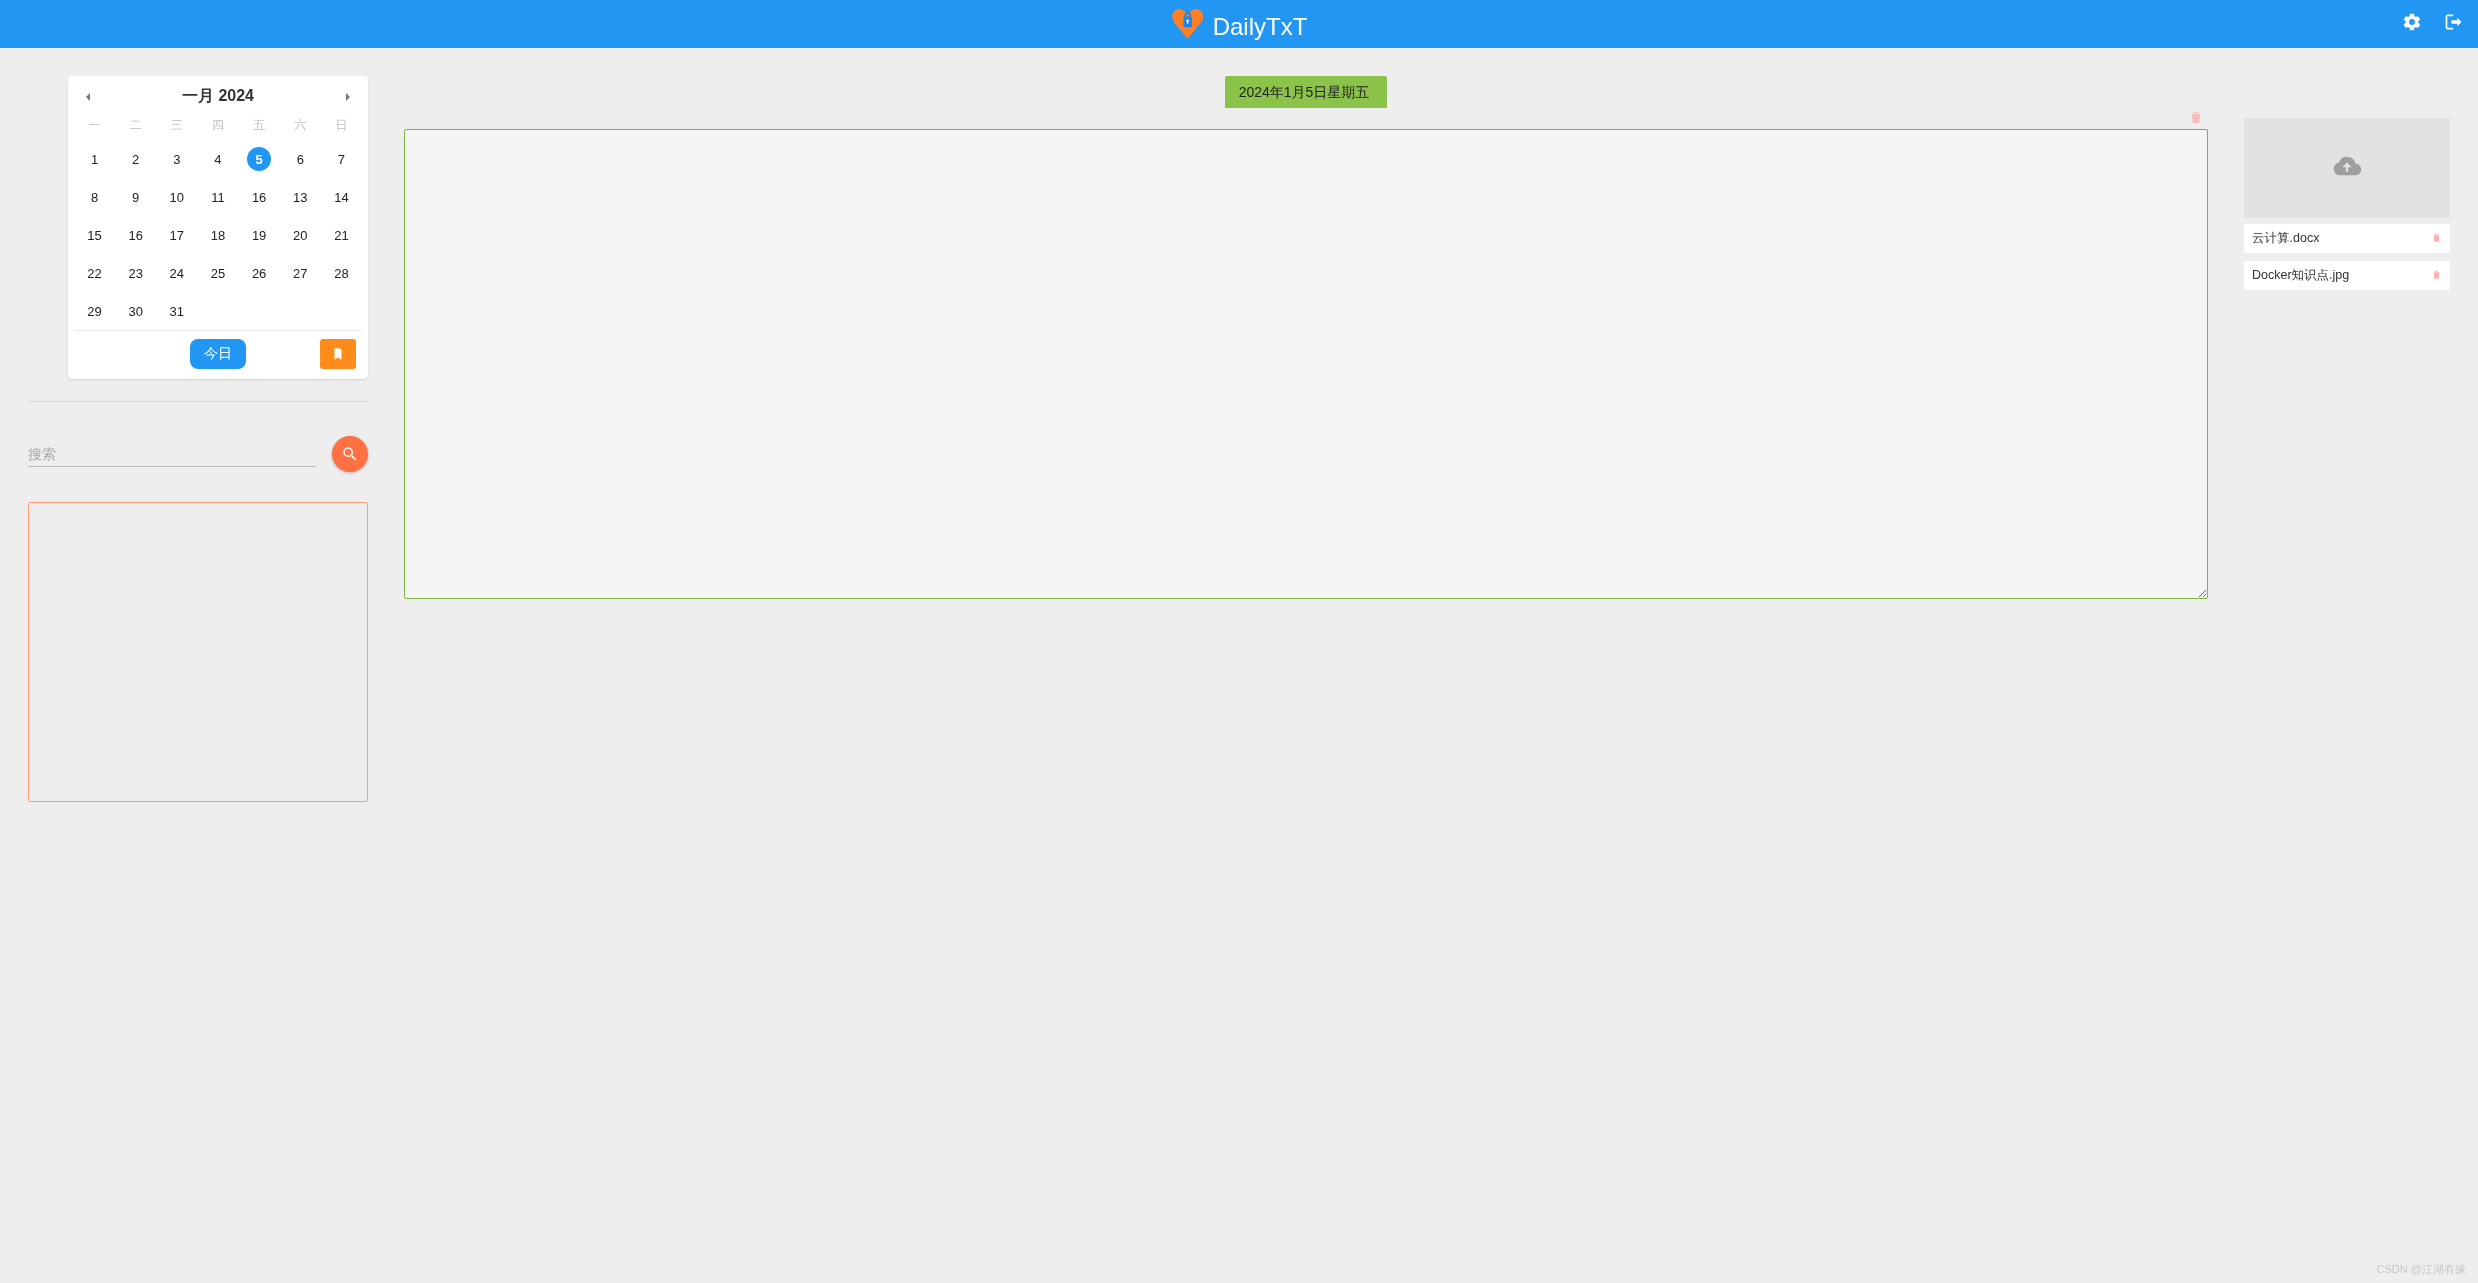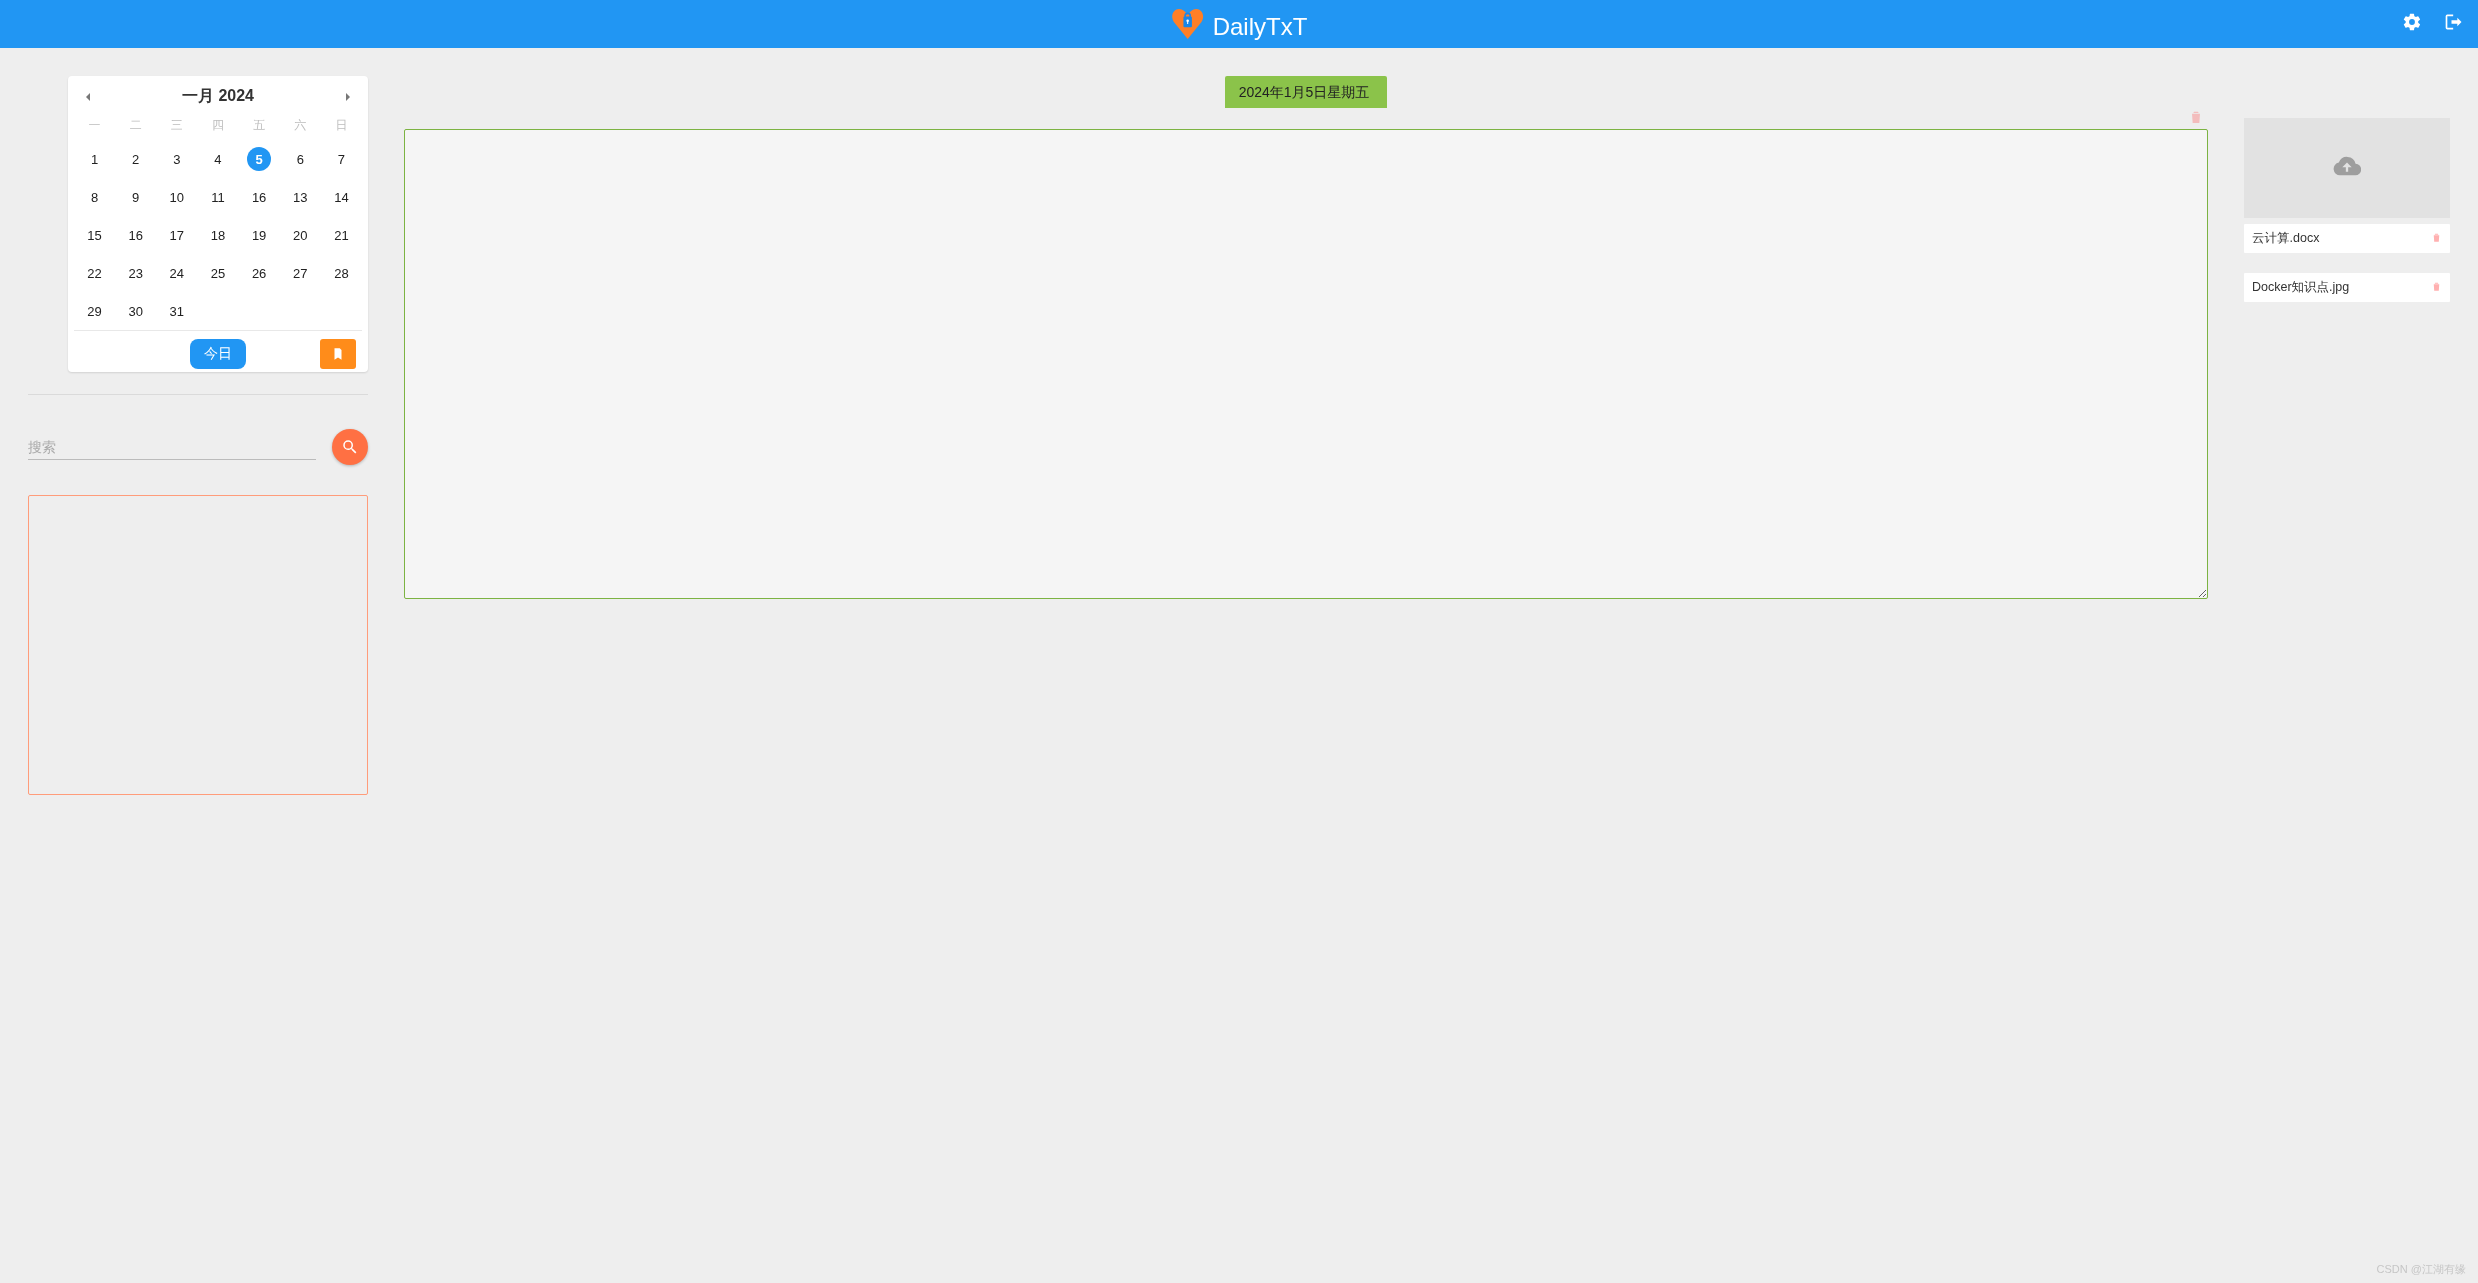--- a/index.html
+++ b/index.html
@@ -15,21 +15,21 @@
 .header-actions svg { width: 20px; height: 20px; fill: #fff; cursor: pointer; }
 
 
 .page { display: flex; gap: 36px; padding: 28px 28px 0 28px; align-items: flex-start; }
 .left-col { width: 340px; flex-shrink: 0; display: flex; flex-direction: column; }
 .center-col { flex: 1; display: flex; flex-direction: column; }
 .right-col { width: 206px; flex-shrink: 0; display: flex; flex-direction: column; margin-top: 42px; }
 
 
 .card { background: #fff; border-radius: 4px; box-shadow: 0 1px 2px rgba(0,0,0,0.12); }
-.calendar { padding: 6px 6px 3px 6px; margin-left: 40px; }
+.calendar { padding: 6px 6px 10px 6px; margin-left: 40px; }
 .cal-header { display: flex; align-items: center; justify-content: space-between; padding: 4px 6px; }
 .cal-header .chev { cursor: pointer; display:flex; }
 .cal-header svg { width: 16px; height: 16px; fill: #777; }
 .cal-title { font-weight: 700; font-size: 16px; color: #333; }
 .cal-grid { display: grid; grid-template-columns: repeat(7, 1fr); row-gap: 8px; text-align: center; }
 .cal-dowh { color: #bdbdbd; font-size: 12px; padding: 6px 0 2px 0; }
 .cal-cell { font-size: 13px; color: #222; padding: 3px 0; cursor: pointer; position: relative; }
 .cal-cell .circle { display: inline-flex; width: 24px; height: 24px; align-items: center; justify-content: center; border-radius: 50%; }
 .cal-cell.selected .circle { background: #2196f3; color: #fff; font-weight: 600; }
 .cal-footer { border-top: 1px solid #e8e8e8; padding: 8px 6px 0 6px; display:flex; justify-content:center; position:relative; margin-top:4px;}
@@ -53,21 +53,21 @@
 
 .date-tab { background:#8bc34a; color:#222; padding:8px 18px 8px 14px; font-size:14px; display:inline-block; border-radius:2px 2px 0 0; height:32px; line-height:16px; }
 .tab-row { display:flex; align-items:center;flex-direction:column; }
 .trash-out { margin-left:auto; margin-right:4px; cursor:pointer; }
 .trash-out svg { width:16px; height:18px; fill:#f3bcbc; }
 .editor { border:1px solid #7cb342; border-radius:2px; background:#f5f5f5; min-height:470px; resize:both; overflow:auto; outline:none; padding:6px; font-family:inherit; font-size:14px; width:100%; margin-top:-1px; position:relative; }
 
 
 .upload-box { height:100px; background:#e2e2e2; display:flex; align-items:center; justify-content:center; cursor:pointer; }
 .upload-box svg { width:28px; height:28px; fill:#9e9e9e; }
-.file-list { margin-top:6px; display:flex; flex-direction:column; gap:20px; }
+.file-list { margin-top:6px; display:flex; flex-direction:column; gap:8px; }
 .file-chip { background:#fff; font-size:12.5px; padding:6px 8px; display:flex; align-items:center; border-radius:1px; }
 .file-chip .del { cursor:pointer; }
 .file-chip .del svg { width:11px; height:13px; fill:#ffb0b0; }
 .file-chip .name { flex:1; }
 
 
 .wm { position:fixed; bottom:6px; right:12px; font-size:11px; color:#c6c6c6; }
 </style>
 </head>
 <body>

